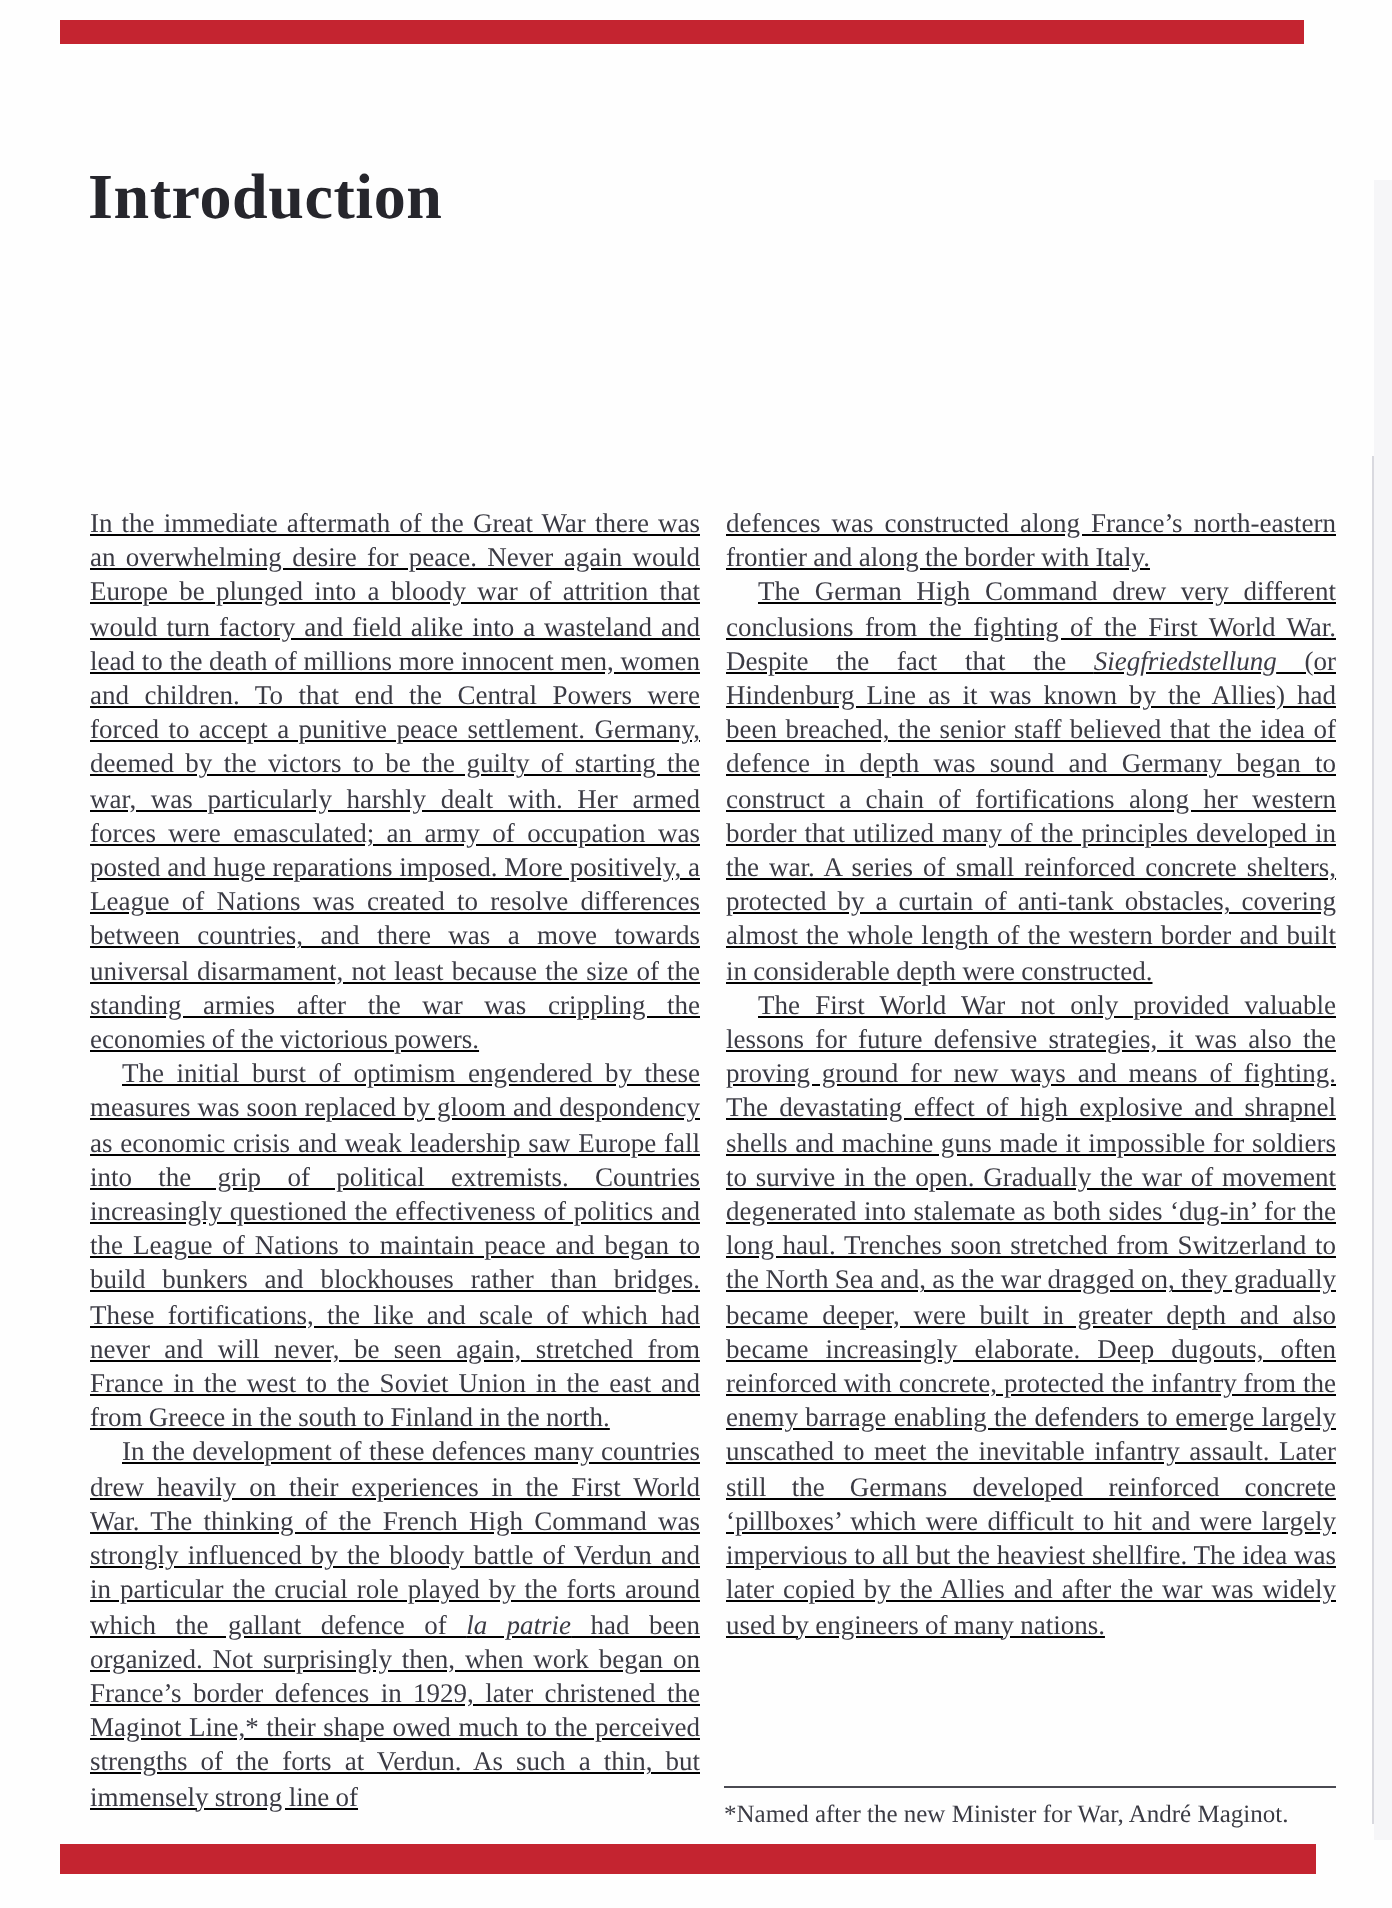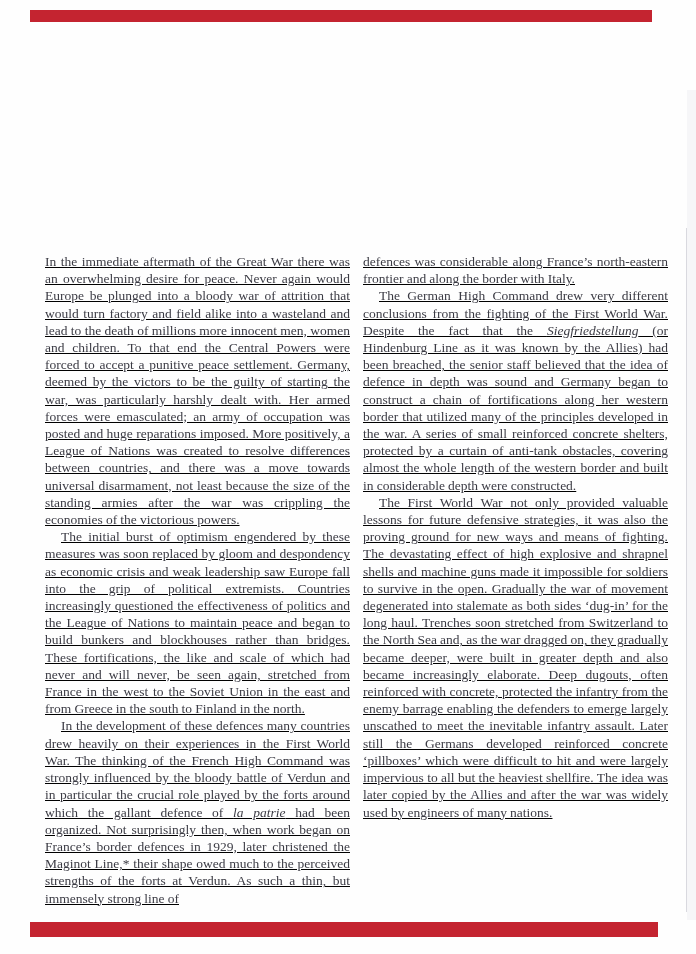--- a/index.html
+++ b/index.html
@@ -103,33 +103,38 @@
     color: #3b3b44;
   }
 </style>
 </head>
 <body>
 
 <div class="page">
 
   <div class="band band-top" style="background: rgb(196, 36, 48);"></div>
 
+  <h1 class="title">Introduction</h1>
 
   <div class="columns">
     <div class="column">
         <p class="para"><span>In the immediate aftermath of the Great War there was an overwhelming desire for peace. Never again would Europe be plunged into a bloody war of attrition that would turn factory and field alike into a wasteland and lead to the death of millions more innocent men, women and children. To that end the Central Powers were forced to accept a punitive peace settlement. Germany, deemed by the victors to be the guilty of starting the war, was particularly harshly dealt with. Her armed forces were emasculated; an army of occupation was posted and huge reparations imposed. More positively, a League of Nations was created to resolve differences between countries, and there was a move towards universal disarmament, not least because the size of the standing armies after the war was crippling the economies of the victorious powers.</span></p>
         <p class="para indent"><span>The initial burst of optimism engendered by these measures was soon replaced by gloom and despondency as economic crisis and weak leadership saw Europe fall into the grip of political extremists. Countries increasingly questioned the effectiveness of politics and the League of Nations to maintain peace and began to build bunkers and blockhouses rather than bridges. These fortifications, the like and scale of which had never and will never, be seen again, stretched from France in the west to the Soviet Union in the east and from Greece in the south to Finland in the north.</span></p>
         <p class="para indent"><span>In the development of these defences many countries drew heavily on their experiences in the First World War. The thinking of the French High Command was strongly influenced by the bloody battle of Verdun and in particular the crucial role played by the forts around which the gallant defence of </span><span class="italic">la patrie</span><span> had been organized. Not surprisingly then, when work began on France’s border defences in 1929, later christened the Maginot Line,* their shape owed much to the perceived strengths of the forts at Verdun. As such a thin, but immensely strong line of</span></p>
       </div>
     <div class="column">
-        <p class="para"><span>defences was considerable along France’s north-eastern frontier and along the border with Italy.</span></p>
+        <p class="para"><span>defences was constructed along France’s north-eastern frontier and along the border with Italy.</span></p>
         <p class="para indent"><span>The German High Command drew very different conclusions from the fighting of the First World War. Despite the fact that the </span><span class="italic">Siegfriedstellung</span><span> (or Hindenburg Line as it was known by the Allies) had been breached, the senior staff believed that the idea of defence in depth was sound and Germany began to construct a chain of fortifications along her western border that utilized many of the principles developed in the war. A series of small reinforced concrete shelters, protected by a curtain of anti-tank obstacles, covering almost the whole length of the western border and built in considerable depth were constructed.</span></p>
         <p class="para indent"><span>The First World War not only provided valuable lessons for future defensive strategies, it was also the proving ground for new ways and means of fighting. The devastating effect of high explosive and shrapnel shells and machine guns made it impossible for soldiers to survive in the open. Gradually the war of movement degenerated into stalemate as both sides ‘dug-in’ for the long haul. Trenches soon stretched from Switzerland to the North Sea and, as the war dragged on, they gradually became deeper, were built in greater depth and also became increasingly elaborate. Deep dugouts, often reinforced with concrete, protected the infantry from the enemy barrage enabling the defenders to emerge largely unscathed to meet the inevitable infantry assault. Later still the Germans developed reinforced concrete ‘pillboxes’ which were difficult to hit and were largely impervious to all but the heaviest shellfire. The idea was later copied by the Allies and after the war was widely used by engineers of many nations.</span></p>
       </div>
   </div>
 
+  <div class="footnote-block">
+    <div class="footnote-rule"></div>
+    <p class="footnote-text">*Named after the new Minister for War, André Maginot.</p>
+  </div>
 
   <div class="page-edge-strip"></div>
   <div class="page-edge-line"></div>
 
   <div class="band band-bottom" style="background: rgb(196, 36, 48);"></div>
 
 </div>
 
 </body></html>

